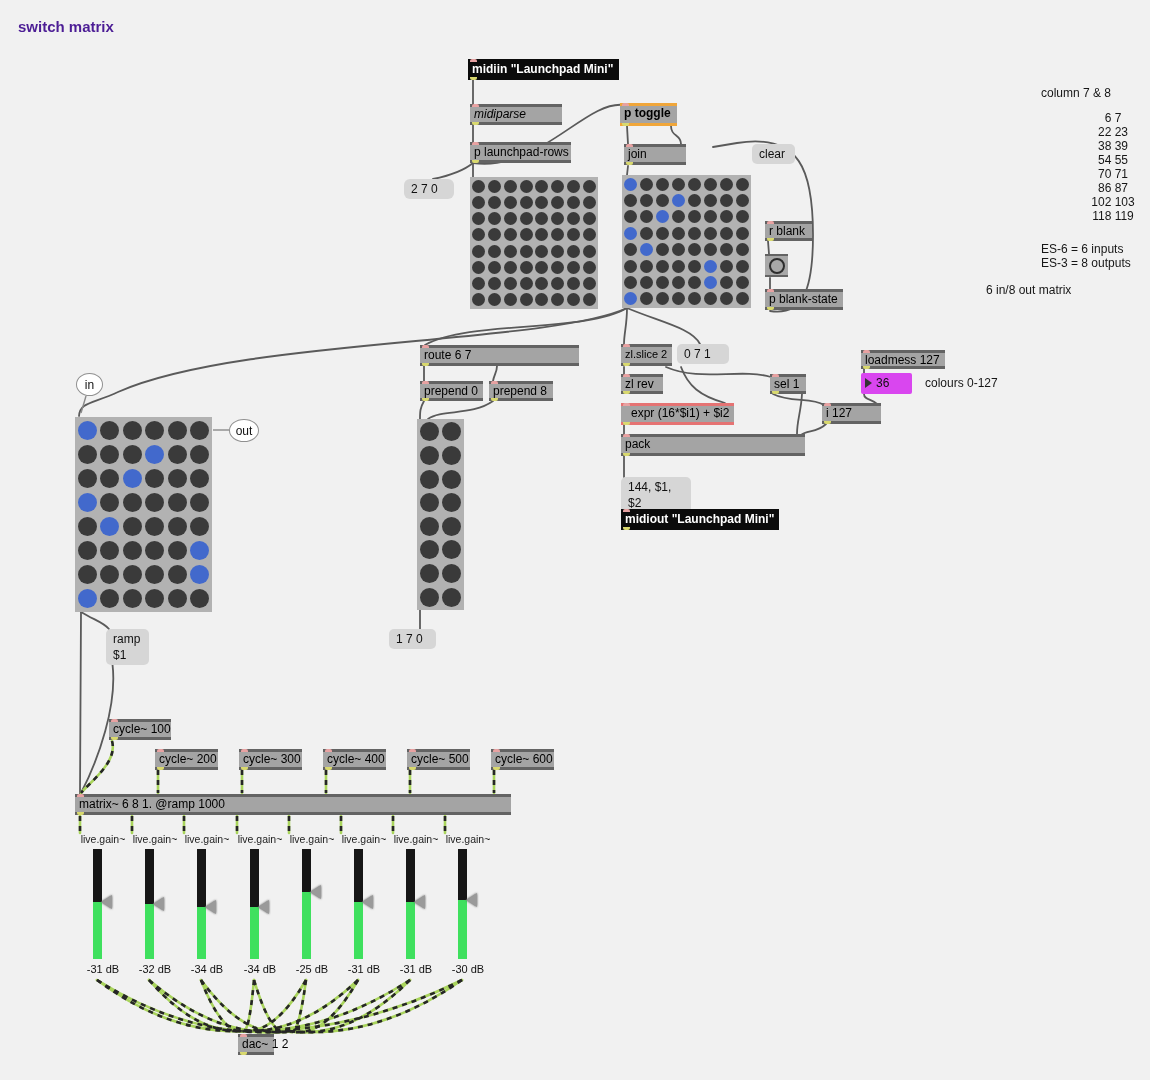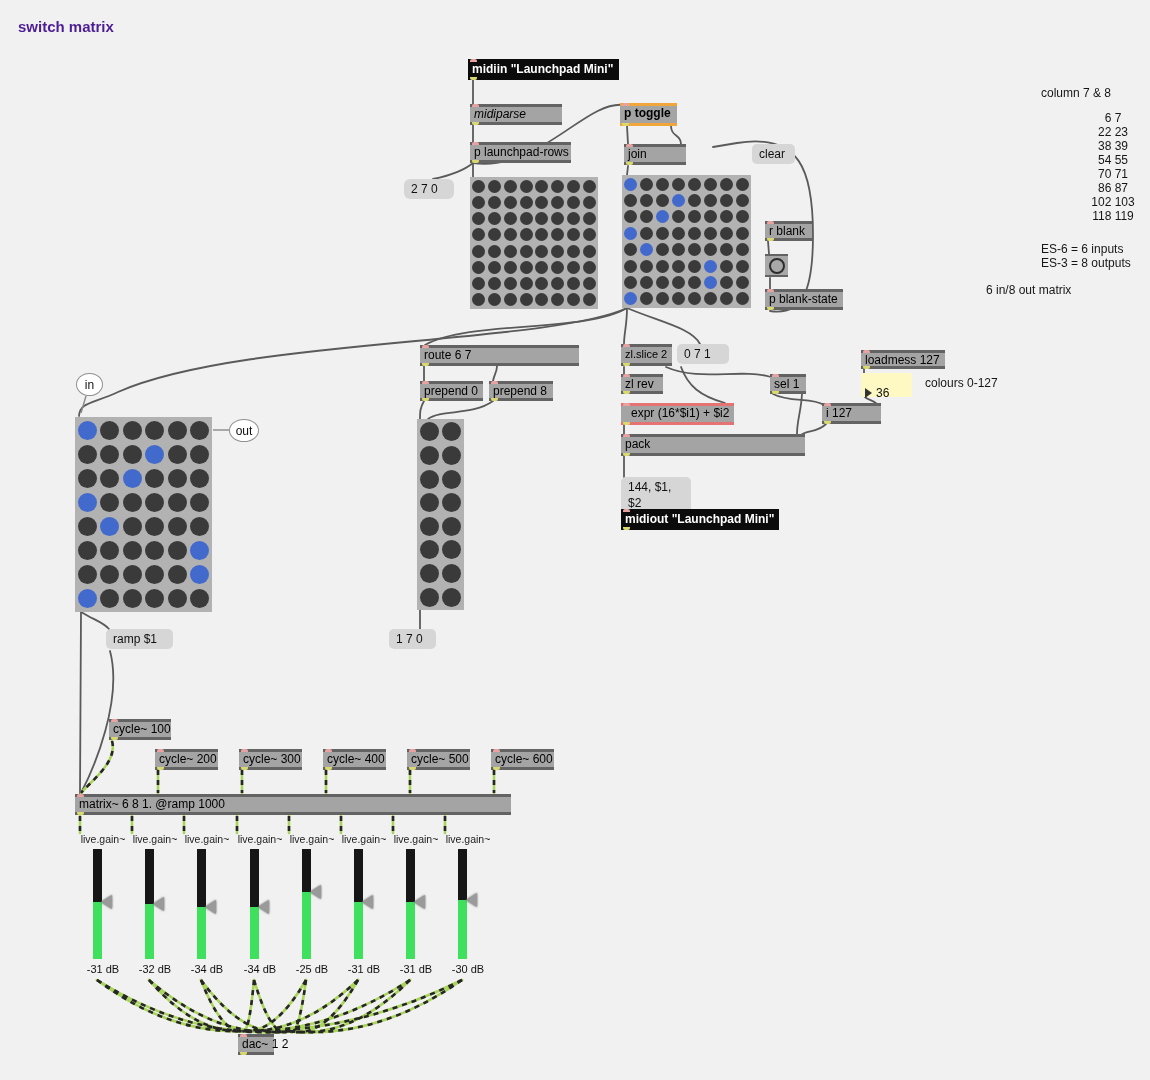--- a/index.html
+++ b/index.html
@@ -26,21 +26,21 @@
   .bubble{background:#fff;border:1.5px solid #909090;border-radius:50%;font-size:12px;color:#111;
           display:flex;align-items:center;justify-content:center;}
   .grid{background:#b2b2b2;display:grid;justify-items:center;align-items:center;padding:1px;}
   .dot{border-radius:50%;background:#3a3a3a;display:block;}
   .dot.on{background:#4269cc;}
   .g13 .dot{width:13px;height:13px;}
   .g19 .dot{width:19px;height:19px;}
   .toggle{width:23px;height:23px;background:#a8a8a8;border-top:2px solid #636363;border-bottom:2px solid #636363;
           display:flex;align-items:center;justify-content:center;}
   .toggle .ring{width:12px;height:12px;border:2.5px solid #2d2d2d;border-radius:50%;}
-  .numbox{background:#fef9c3;border-radius:2px;font-size:12px;line-height:17px;padding:12px 4px;color:#101010;}
+  .numbox{background:#d946ef;border-radius:2px;font-size:12px;line-height:17px;padding:2px 4px;color:#101010;}
   .numbox .tri{display:inline-block;width:0;height:0;border-left:7px solid #333;border-top:5px solid transparent;
                border-bottom:5px solid transparent;margin-right:4px;vertical-align:-1px;}
   .strip{width:52px;text-align:center;}
   .strip-label{font-size:10.5px;color:#1c1c1c;}
   .slider{position:relative;width:9px;height:110px;margin:4px 0 0 16px;}
   .slider .blk{position:absolute;left:0;top:0;width:9px;background:#161616;}
   .slider .grn{position:absolute;left:0;bottom:0;width:9px;background:#3fe05e;}
   .slider .tri{position:absolute;left:8px;width:0;height:0;border-right:11px solid #9a9a9a;
                border-top:7px solid transparent;border-bottom:7px solid transparent;
                filter:drop-shadow(0 0 1px #555);}
@@ -366,21 +366,21 @@
     <span class="dot"></span>
     <span class="dot on"></span>
     <span class="dot on"></span>
     <span class="dot"></span>
     <span class="dot"></span>
     <span class="dot"></span>
     <span class="dot"></span>
     <span class="dot"></span>
   </div>
 <div class="bubble" style="left:229px;top:419px;width:30px;height:23px;">out</div>
-<div class="msg" style="left:106px;top:629px;width:67px;">ramp $1</div>
+<div class="msg" style="left:106px;top:629px;width:43px;">ramp $1</div>
 
 <div class="grid g19" style="left: 417px; top: 419px; width: 47px; height: 191px; grid-template-columns: repeat(2, 1fr); grid-template-rows: repeat(8, 1fr);">
     <span class="dot"></span>
     <span class="dot"></span>
     <span class="dot"></span>
     <span class="dot"></span>
     <span class="dot"></span>
     <span class="dot"></span>
     <span class="dot"></span>
     <span class="dot"></span>

